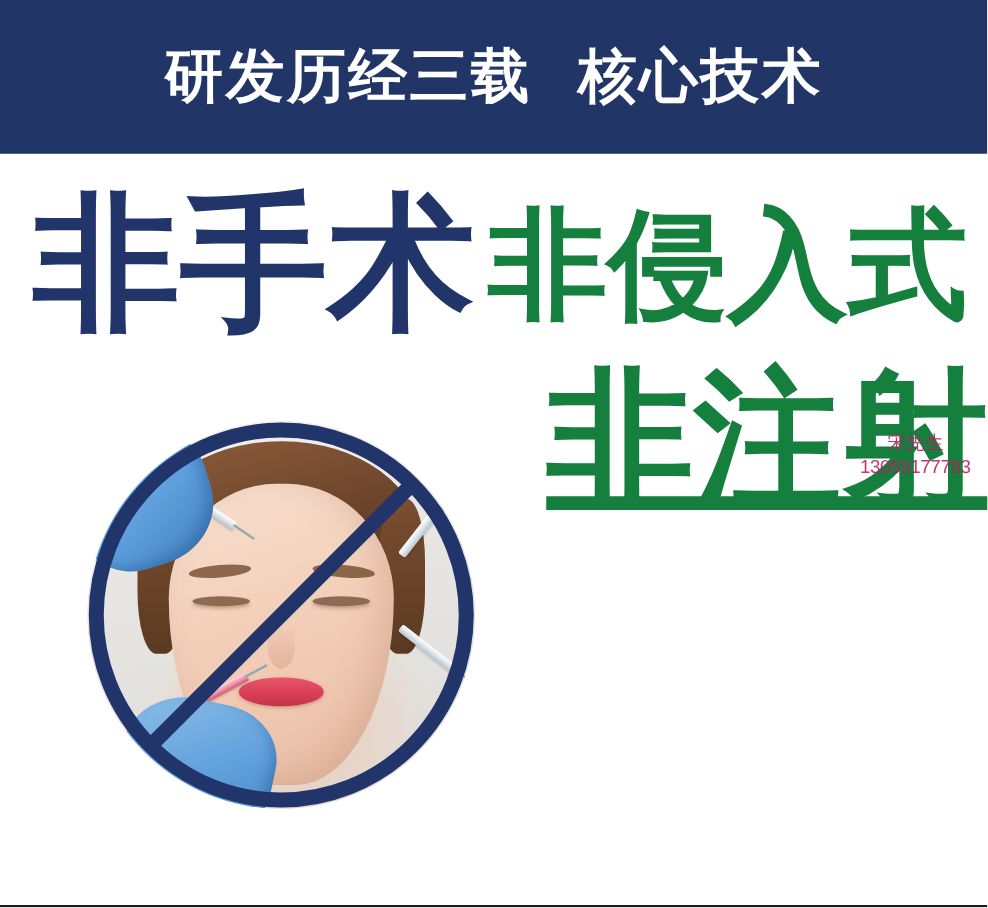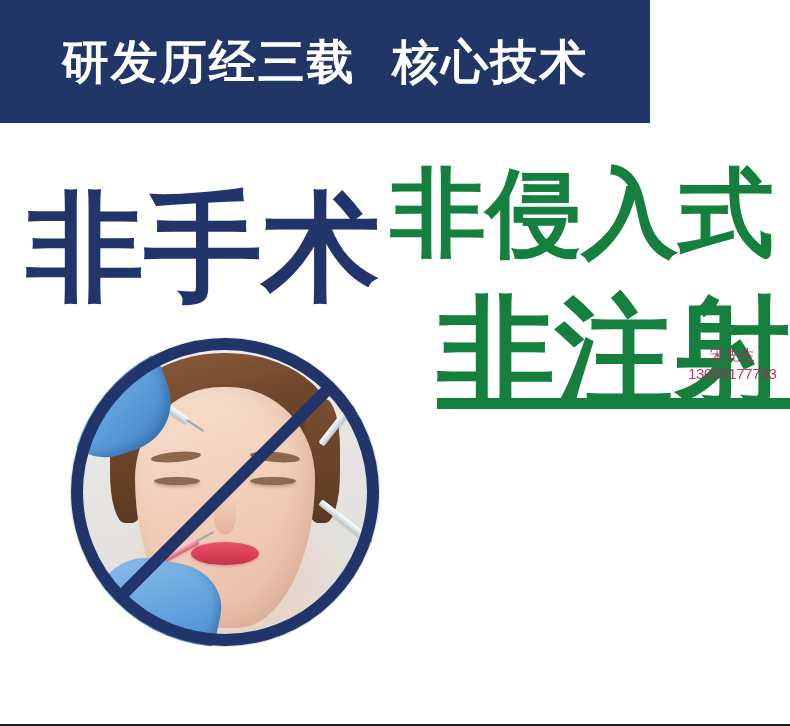--- a/index.html
+++ b/index.html
@@ -17,21 +17,21 @@
     height: 726px;
     background: #ffffff;
     overflow: hidden;
   }
 
   
   .banner {
     position: absolute;
     left: 0;
     top: 0;
-    width: 650px;
+    width: 790px;
     height: 123px;
     background: #213566;
     display: flex;
     align-items: center;
     justify-content: center;
   }
   .banner-text {
     color: #ffffff;
     font-family: "DejaVu Serif", "Liberation Serif", serif;
     font-size: 47px;
@@ -45,21 +45,20 @@
   .headline-1 {
     position: absolute;
     left: 26px;
     top: 152px;
     font-size: 118px;
     font-weight: bold;
     color: #21356a;
     line-height: 1;
     letter-spacing: 0px;
     white-space: nowrap;
-    margin-top: 36px;
   }
   .headline-2 {
     position: absolute;
     left: 390px;
     top: 165px;
     font-size: 96px;
     font-weight: bold;
     color: #15803d;
     line-height: 1;
     white-space: nowrap;

